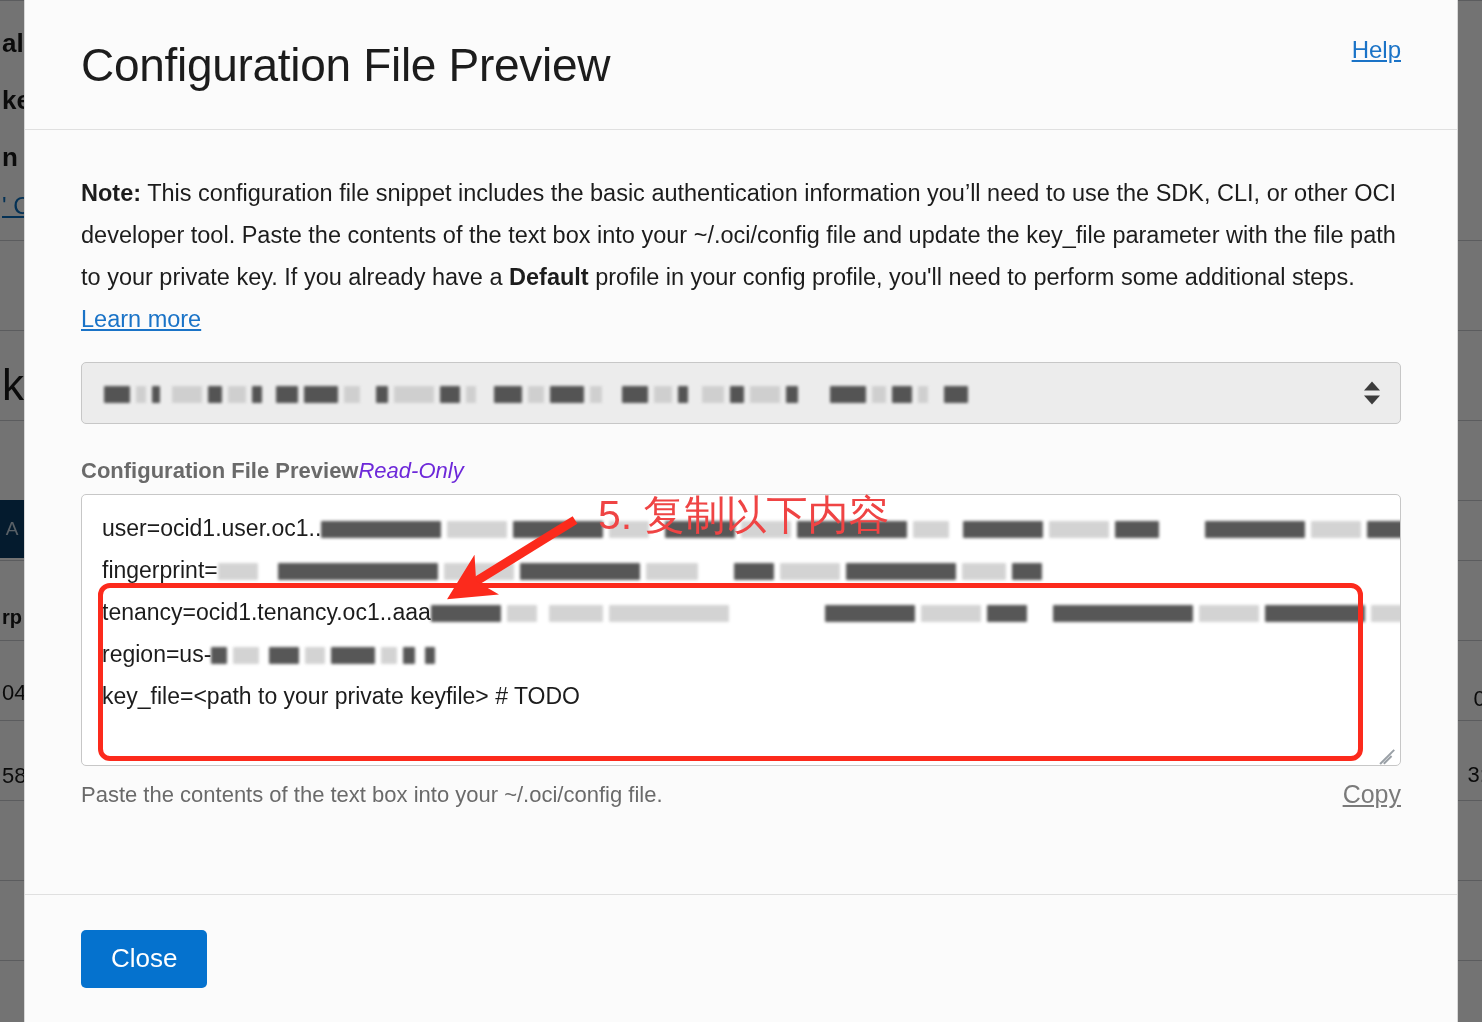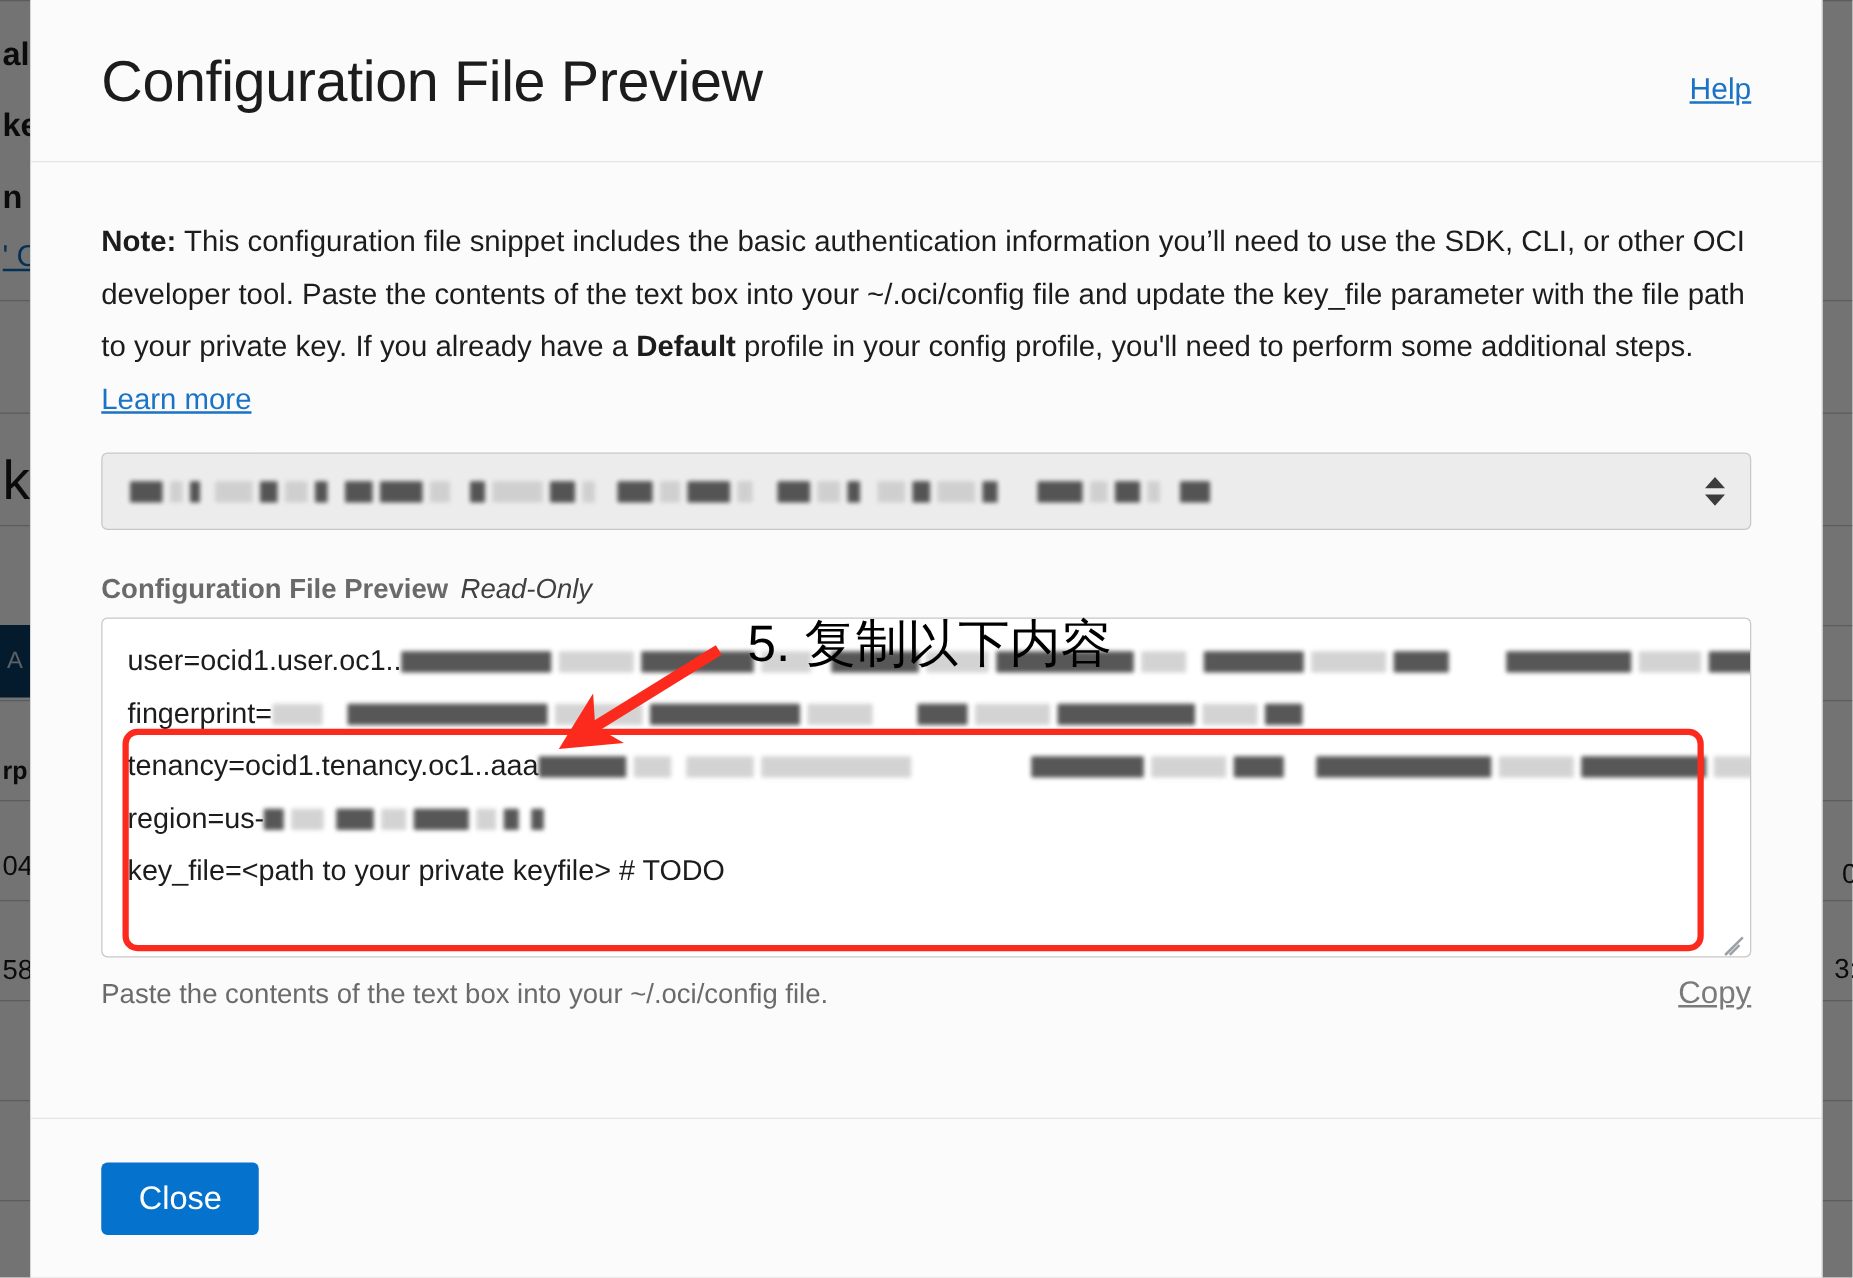--- a/index.html
+++ b/index.html
@@ -72,21 +72,21 @@
     position: relative;
   }
   .modal-title {
     font-size: 46px;
     font-weight: 400;
     color: #1c1c1c;
     letter-spacing: -0.3px;
   }
   .help-link {
     position: absolute;
-    right: 56px; top: 58px;
+    right: 56px; top: 36px;
     font-size: 24px;
     color: #1a73c7;
     text-decoration: underline;
     cursor: pointer;
   }
 
   .modal-body {
     flex: 1 1 auto;
     padding: 42px 56px 0 56px;
     background: #fbfbfb;
@@ -106,22 +106,21 @@
 
   .field-label {
     font-size: 22px;
     font-weight: bold;
     color: #6a6a6a;
     margin-bottom: 10px;
   }
   .field-label .ro {
     font-weight: normal;
     font-style: italic;
-    color: #404040;
-    margin-left: 10px;
+    color: #6d28d9;
   }
 
   .select-wrap {
     position: relative;
     height: 62px;
     border: 1px solid #c7c7c7;
     border-radius: 5px;
     background: #ececec;
     margin-bottom: 34px;
     display: flex; align-items: center;
@@ -218,21 +217,21 @@
     cursor: pointer;
   }
 
   
   #annotations {
     position: absolute; inset: 0;
     pointer-events: none;
   }
   .anno-text {
     position: absolute;
-    color: #000000;
+    color: #ef4444;
     font-size: 41px;
     white-space: nowrap;
     font-family: "Liberation Sans", sans-serif;
   }
   .anno-rect {
     position: absolute;
     border: 5px solid #fc2a1c;
     border-radius: 12px;
   }
 </style>

